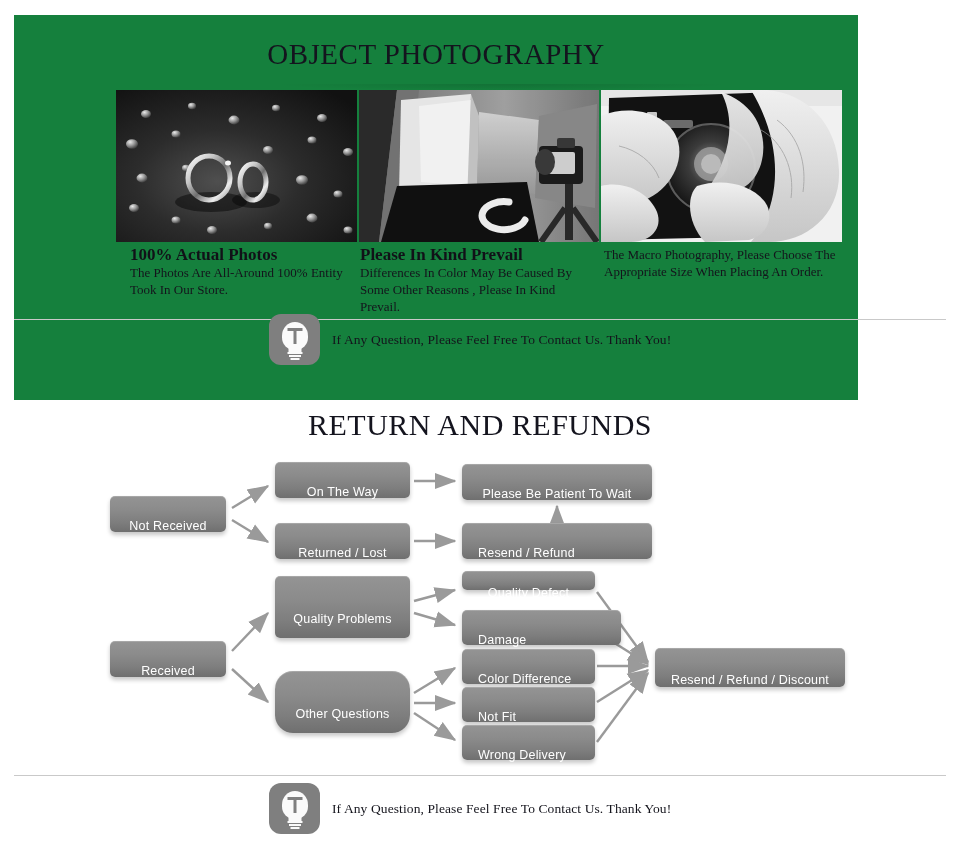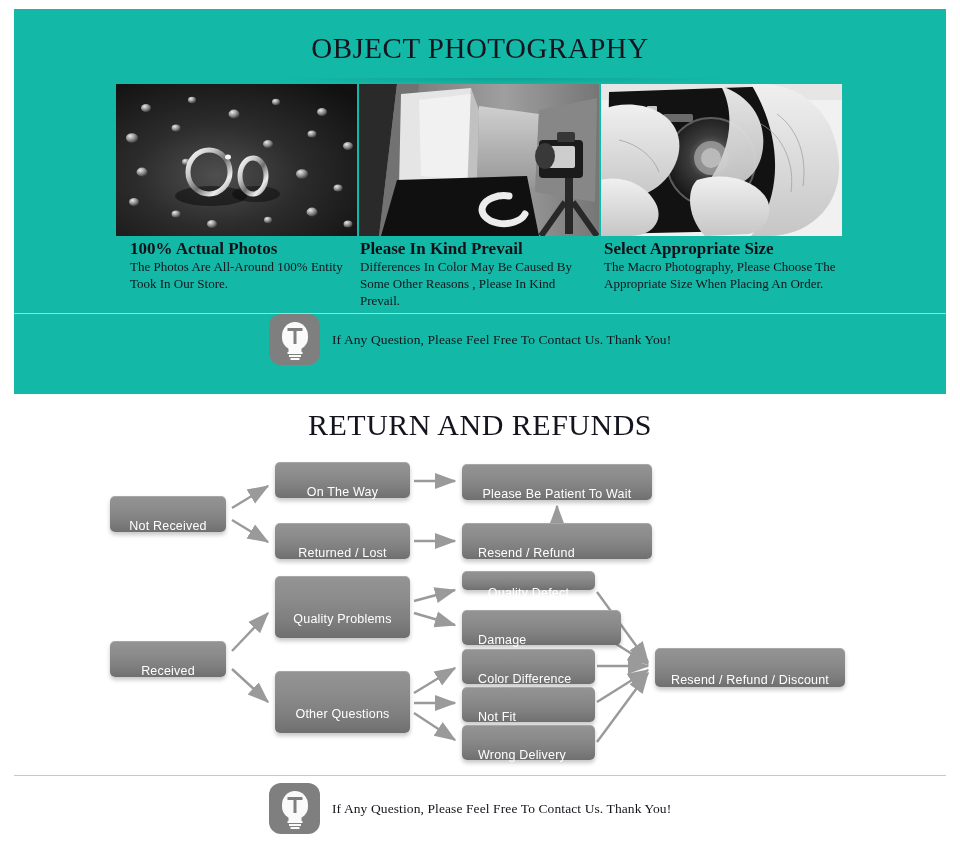--- a/index.html
+++ b/index.html
@@ -12,23 +12,23 @@
   }
   #page {
     position: relative;
     width: 960px; height: 865px;
     background: #ffffff;
   }
 
   
   .panel-obj {
     position: absolute;
-    left: 14px; top: 9px;
-    width: 932px; height: 385px;
-    background: #14b8a6;
+    left: 14px; top: 15px;
+    width: 844px; height: 385px;
+    background: #15803d;
   }
   .sec-title {
     position: absolute;
     left: 0; right: 0;
     text-align: center;
     font-family: "Liberation Serif", "DejaVu Serif", serif;
     font-weight: 400;
     color: #14141e;
     letter-spacing: 0.5px;
   }
@@ -333,21 +333,20 @@
     <div class="captions">
       <div class="cap cap1">
         <p class="cap-title">100% Actual Photos</p>
         <p class="cap-body">The Photos Are All-Around 100% Entity Took In Our Store.</p>
       </div>
       <div class="cap cap2">
         <p class="cap-title">Please In Kind Prevail</p>
         <p class="cap-body">Differences In Color May Be Caused By Some Other Reasons , Please In Kind Prevail.</p>
       </div>
       <div class="cap cap3">
-        <p class="cap-title">Select Appropriate Size</p>
         <p class="cap-body">The Macro Photography, Please Choose The Appropriate Size When Placing An Order.</p>
       </div>
     </div>
 
     <div class="divider" id="obj-divider"></div>
   </div>
 
   <div class="contact" id="contact-top">
     <div class="bulb-box">
       <div class="bulb-glass"></div>
@@ -413,21 +412,21 @@
       </div>
       <div class="node leftpad" style="left: 462px; top: 523px; width: 190px; height: 36px;">
         <span class="node-label">Resend / Refund</span>
       </div>
       <div class="node center" style="left: 110px; top: 641px; width: 116px; height: 36px;">
         <span class="node-label">Received</span>
       </div>
       <div class="node center" style="left: 275px; top: 576px; width: 135px; height: 62px;">
         <span class="node-label">Quality Problems</span>
       </div>
-      <div class="node center" style="left: 275px; top: 671px; width: 135px; height: 62px;">
+      <div class="node center" style="left: 275px; top: 671px; width: 135px; height: 62px; border-radius: 18px;">
         <span class="node-label">Other Questions</span>
       </div>
       <div class="node center" style="left: 462px; top: 571px; width: 133px; height: 19px;">
         <span class="node-label">Quality Defect</span>
       </div>
       <div class="node leftpad" style="left: 462px; top: 610px; width: 159px; height: 35px;">
         <span class="node-label">Damage</span>
       </div>
       <div class="node leftpad" style="left: 462px; top: 649px; width: 133px; height: 35px;">
         <span class="node-label">Color Difference</span>

